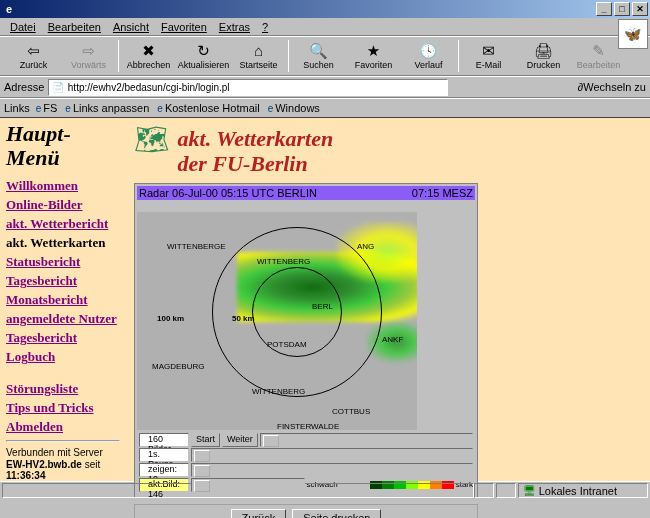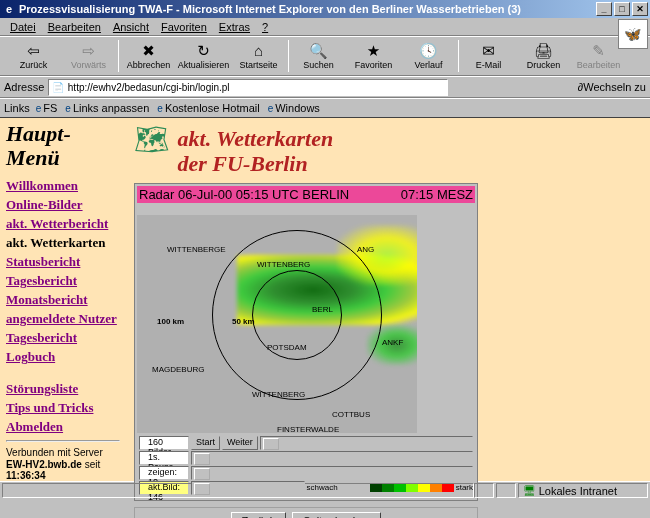--- a/index.html
+++ b/index.html
@@ -188,22 +188,22 @@
     margin: 0;
     line-height: 1.15;
   }
   .map-panel {
     background: #c0c0c0;
     border: 1px solid #808080;
     padding: 2px;
     margin: 2px 4px;
   }
   .map-title {
-    font-size: 13px;
-    background: #ec4899;
+    font-size: 11px;
+    background: #8b5cf6;
     padding: 1px 2px;
     display: flex;
     justify-content: space-between;
     align-items: center;
   }
   .map-canvas {
     position: relative;
     width: 280px;
     height: 218px;
     background: #b0b0b0;
@@ -335,21 +335,20 @@
     align-items: center;
   }
   .statusbar .right { display: flex; gap: 2px; }
   .zone-icon { color: #008000; margin-right: 3px; font-size: 10px;}
 </style>
 </head>
 <body>
 
 <div class="titlebar">
   <span class="ie-icon">e</span>
-  <span>Prozessvisualisierung TWA-F - Microsoft Internet Explorer von den Berliner Wasserbetrieben (3)</span>
   <span class="spacer"></span>
   <div class="win-btns">
     <div class="win-btn">_</div>
     <div class="win-btn">□</div>
     <div class="win-btn">✕</div>
   </div>
 </div>
 
 <div class="menubar">
   <span class="menu-item"><u>Datei</u></span>

